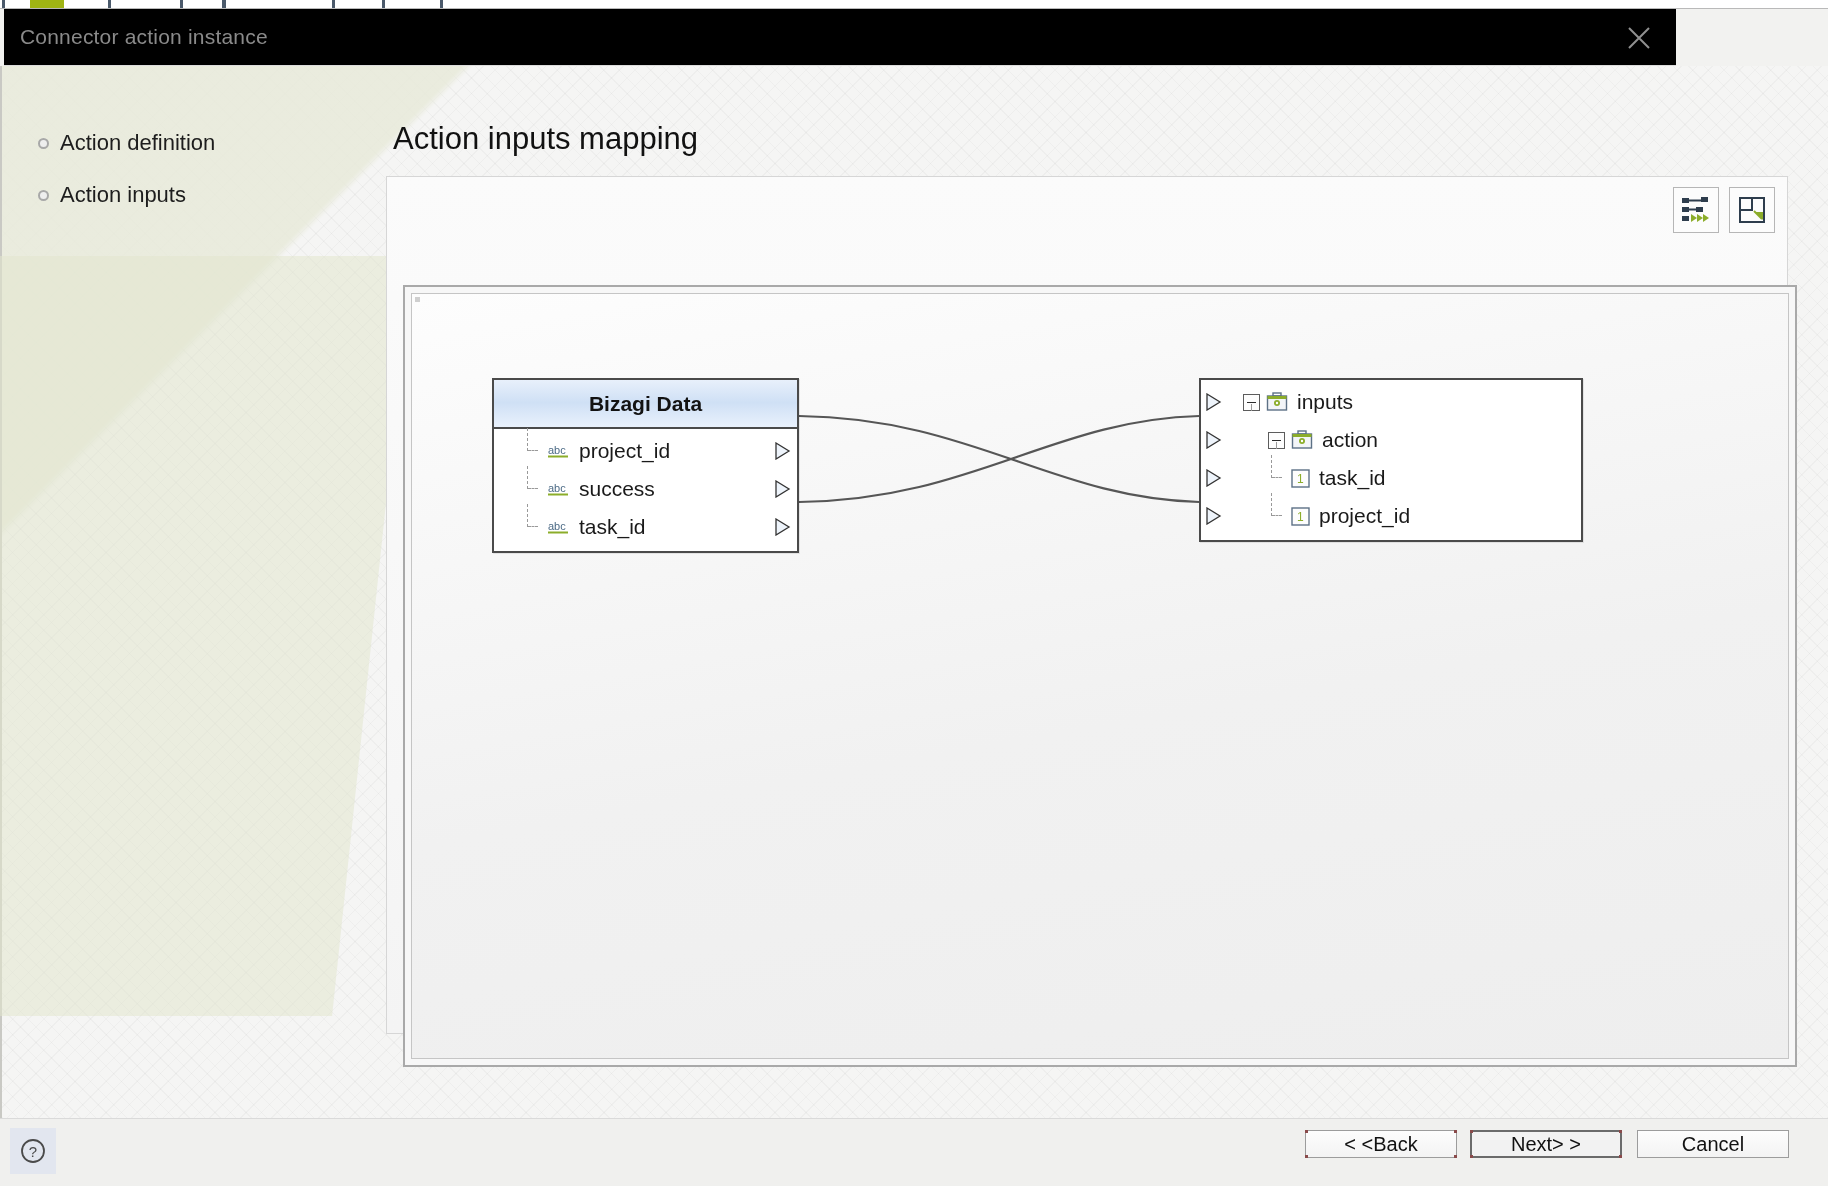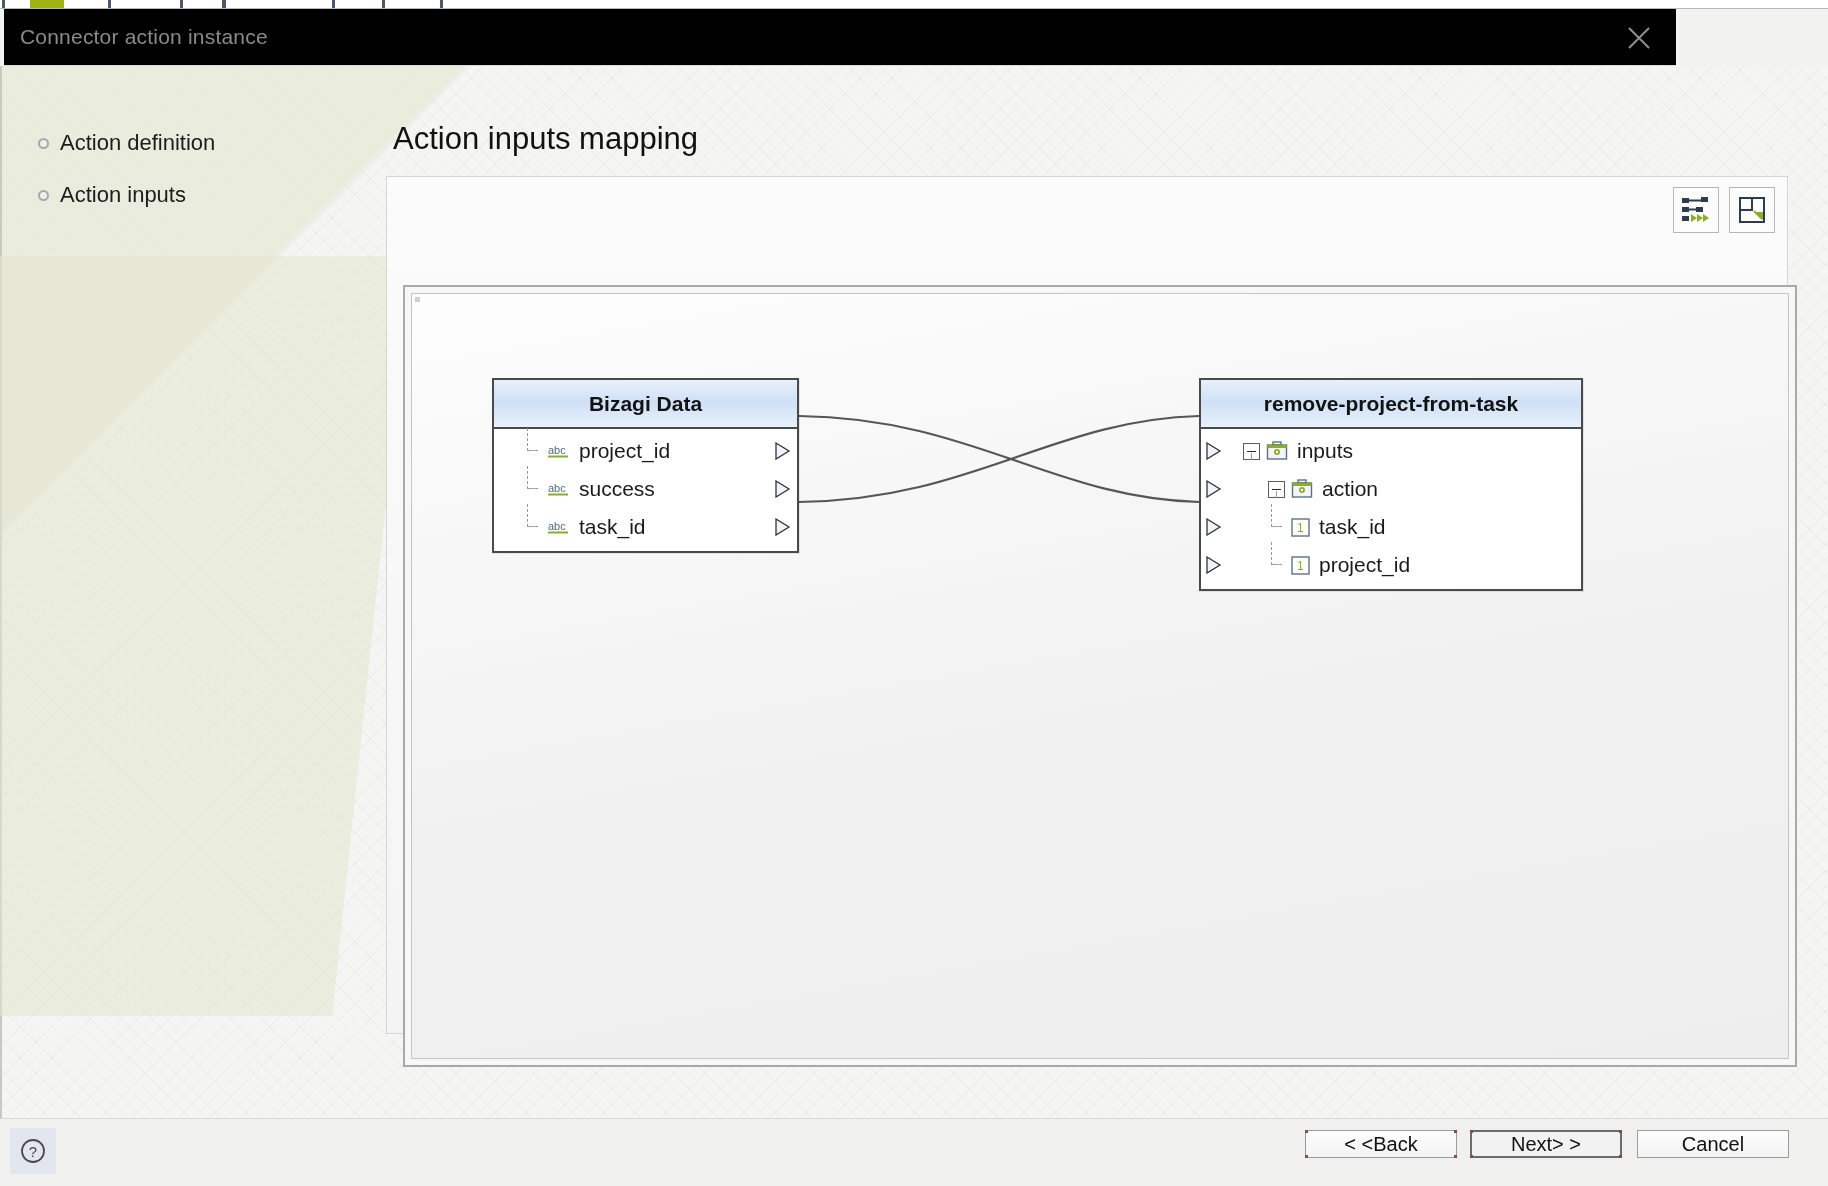--- a/index.html
+++ b/index.html
@@ -441,21 +441,20 @@
                     <svg width="17" height="18" viewBox="0 0 17 18">
                       <path d="M2 1 L15 9 L2 17 Z" fill="#eef4fb" stroke="#333" stroke-width="1.3"></path>
                     </svg>
                   </span>
                 </div>
 
               </div>
             </div>
 
             <div class="map-box" id="box-right">
-              <div class="map-box-header">remove-project-from-task</div>
               <div class="map-rows">
 
                 <div class="map-row">
                   <span class="port">
                     <svg width="17" height="18" viewBox="0 0 17 18">
                       <path d="M2 1 L15 9 L2 17 Z" fill="#eef4fb" stroke="#333" stroke-width="1.3"></path>
                     </svg>
                   </span>
                   <span class="tree-toggle"></span>
                   <span class="icon-wrap">

